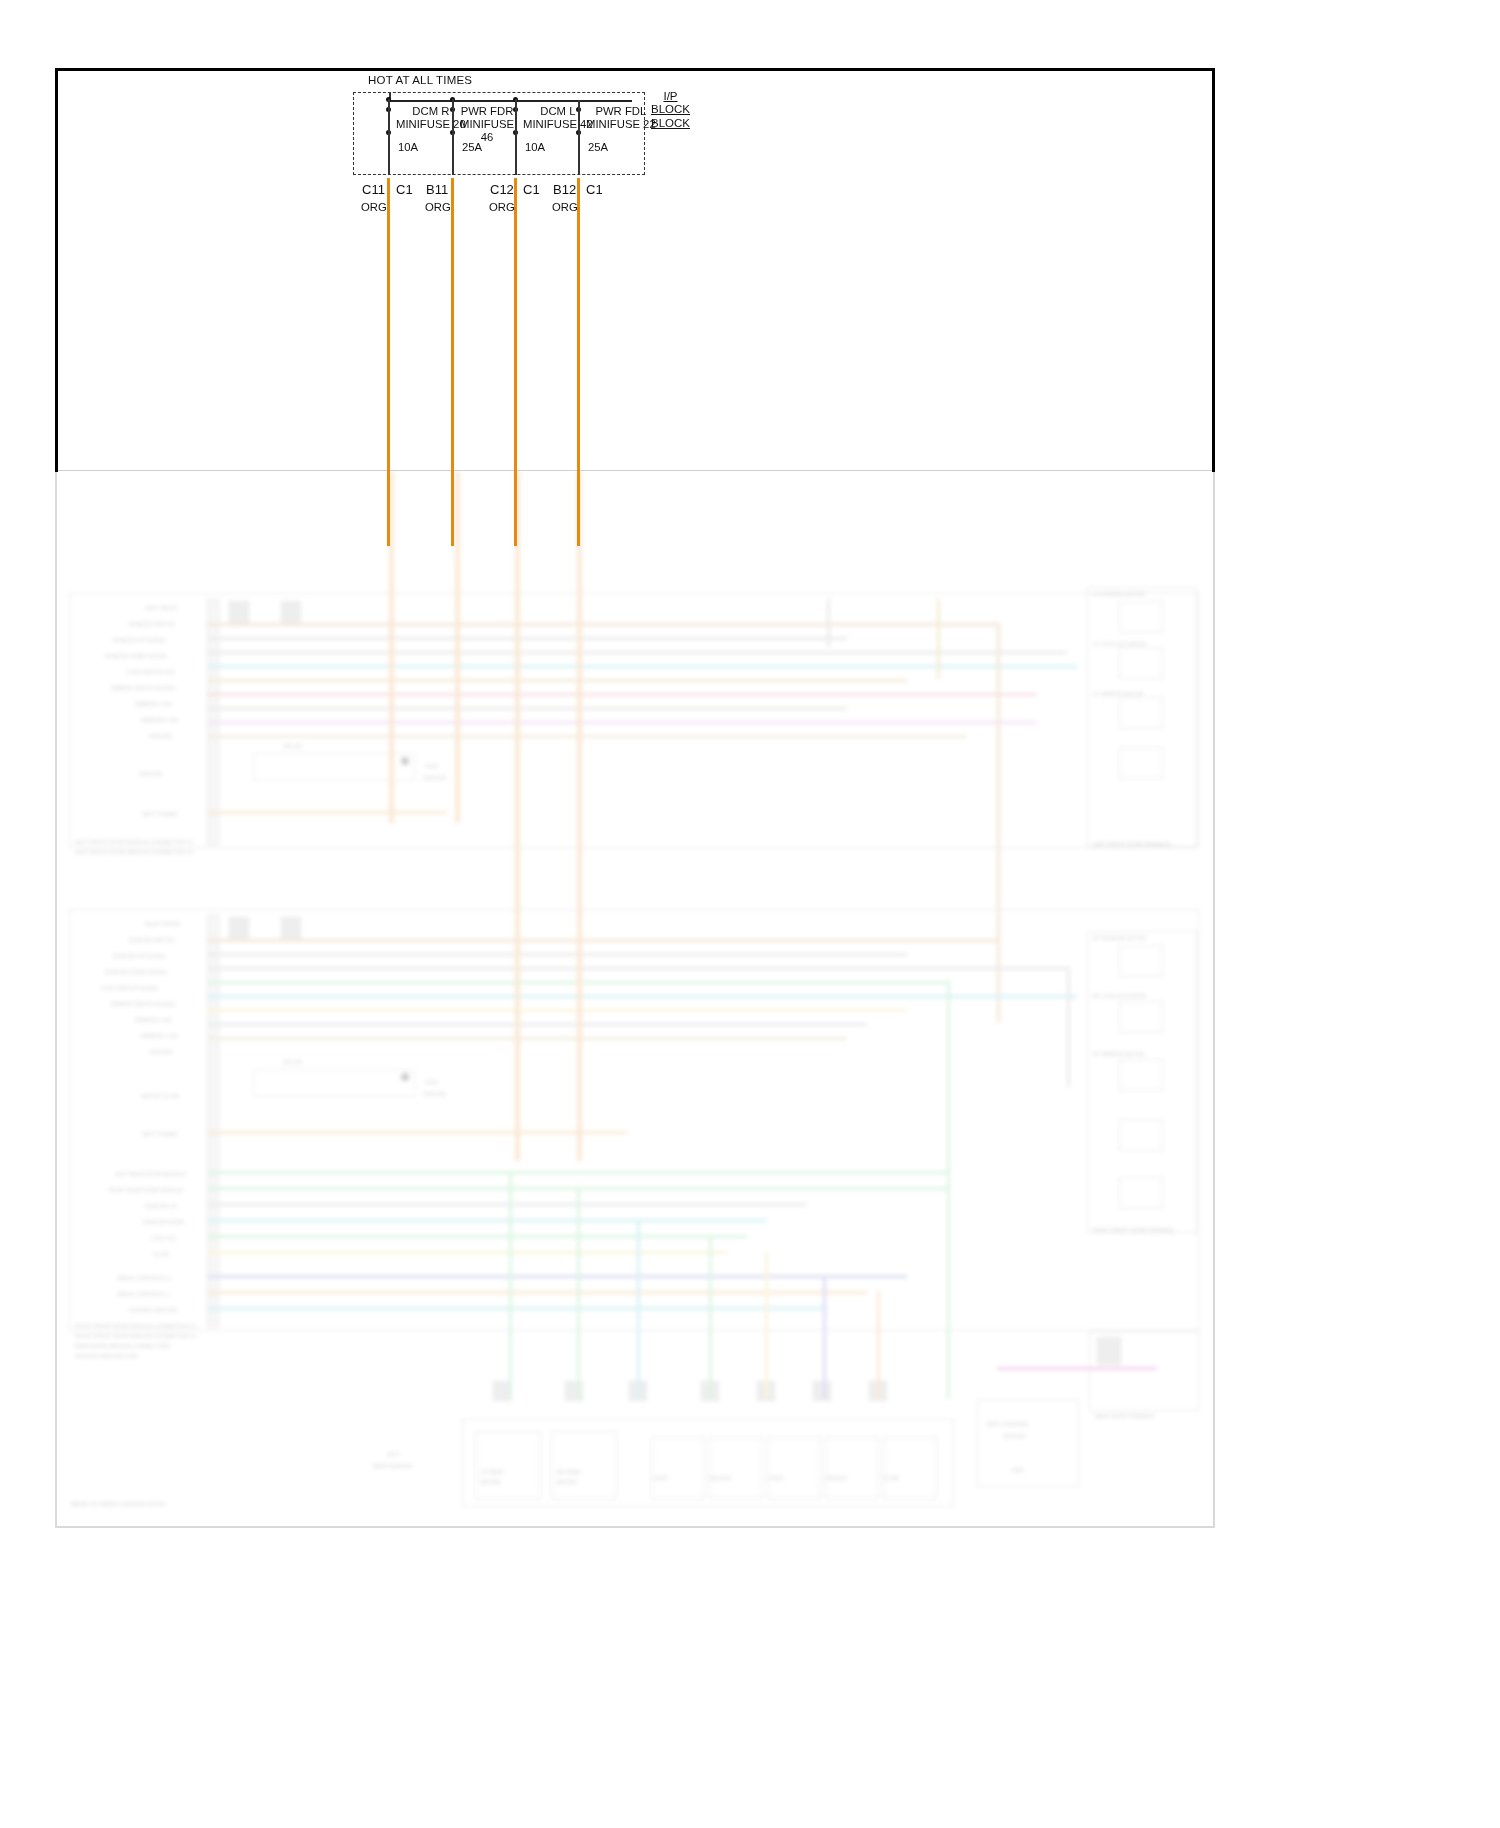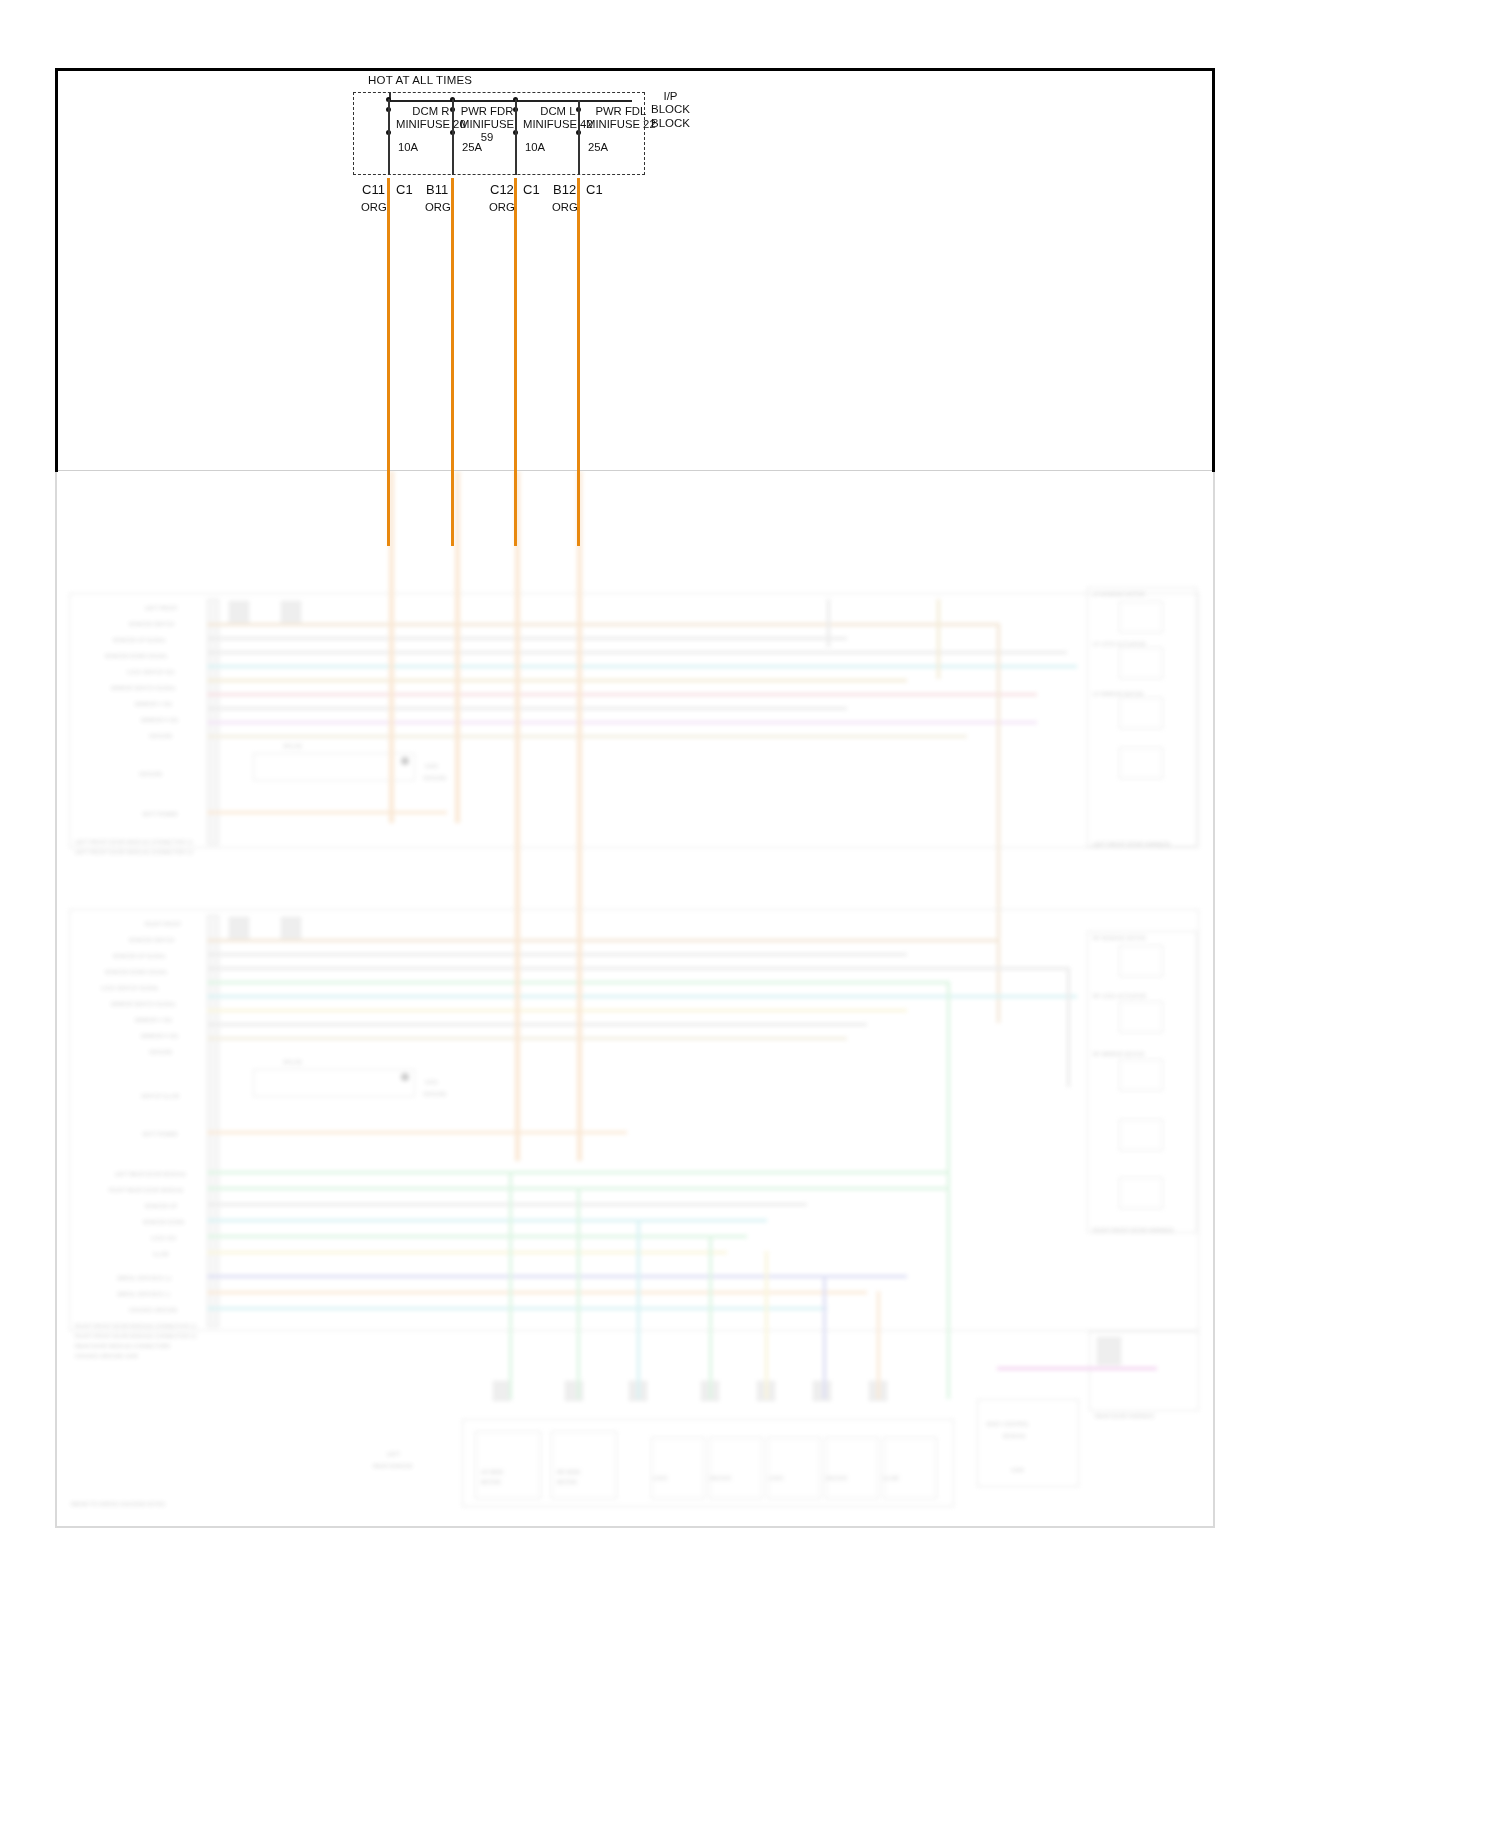--- a/index.html
+++ b/index.html
@@ -34,20 +34,21 @@
     position:absolute;left:368px;top:74px;font-size:11.5px;letter-spacing:.2px;
     white-space:nowrap;
   }
   .fuse-box{
     position:absolute;left:353px;top:92px;width:292px;height:83px;
     border:1.6px dashed #333;box-sizing:border-box;background:transparent;
   }
   .ipfb{
     position:absolute;left:651px;top:90px;font-size:11.5px;line-height:13.4px;
     white-space:nowrap;
+    text-decoration:underline;
   }
 
   
   .bus{position:absolute;background:#222;}
   .dot{
     position:absolute;width:5px;height:5px;border-radius:50%;background:#111;
   }
   .vline{position:absolute;width:1.6px;background:#333;}
   .fuse-name{
     position:absolute;font-size:11.3px;line-height:13.2px;white-space:nowrap;
@@ -292,21 +293,21 @@
   </div>
   <div class="fuse-amp" style="left:398px;top:141px;">10A</div>
 
   <div class="dot" style="left:450px;top:97px;"></div>
   <div class="dot" style="left:450px;top:107px;"></div>
   <div class="dot" style="left:450px;top:130px;"></div>
   <div class="vline" style="left:452px;top:99px;height:76px;"></div>
   <div class="fuse-name" style="left:460px;top:105px;">
     <div>PWR FDR</div>
     <div>MINIFUSE</div>
-    <div>59</div>
+    <div>46</div>
   </div>
   <div class="fuse-amp" style="left:462px;top:141px;">25A</div>
 
   <div class="dot" style="left:513px;top:97px;"></div>
   <div class="dot" style="left:513px;top:107px;"></div>
   <div class="dot" style="left:513px;top:130px;"></div>
   <div class="vline" style="left:515px;top:99px;height:76px;"></div>
   <div class="fuse-name" style="left:523px;top:105px;">
     <div>DCM L</div>
     <div>MINIFUSE 42</div>

